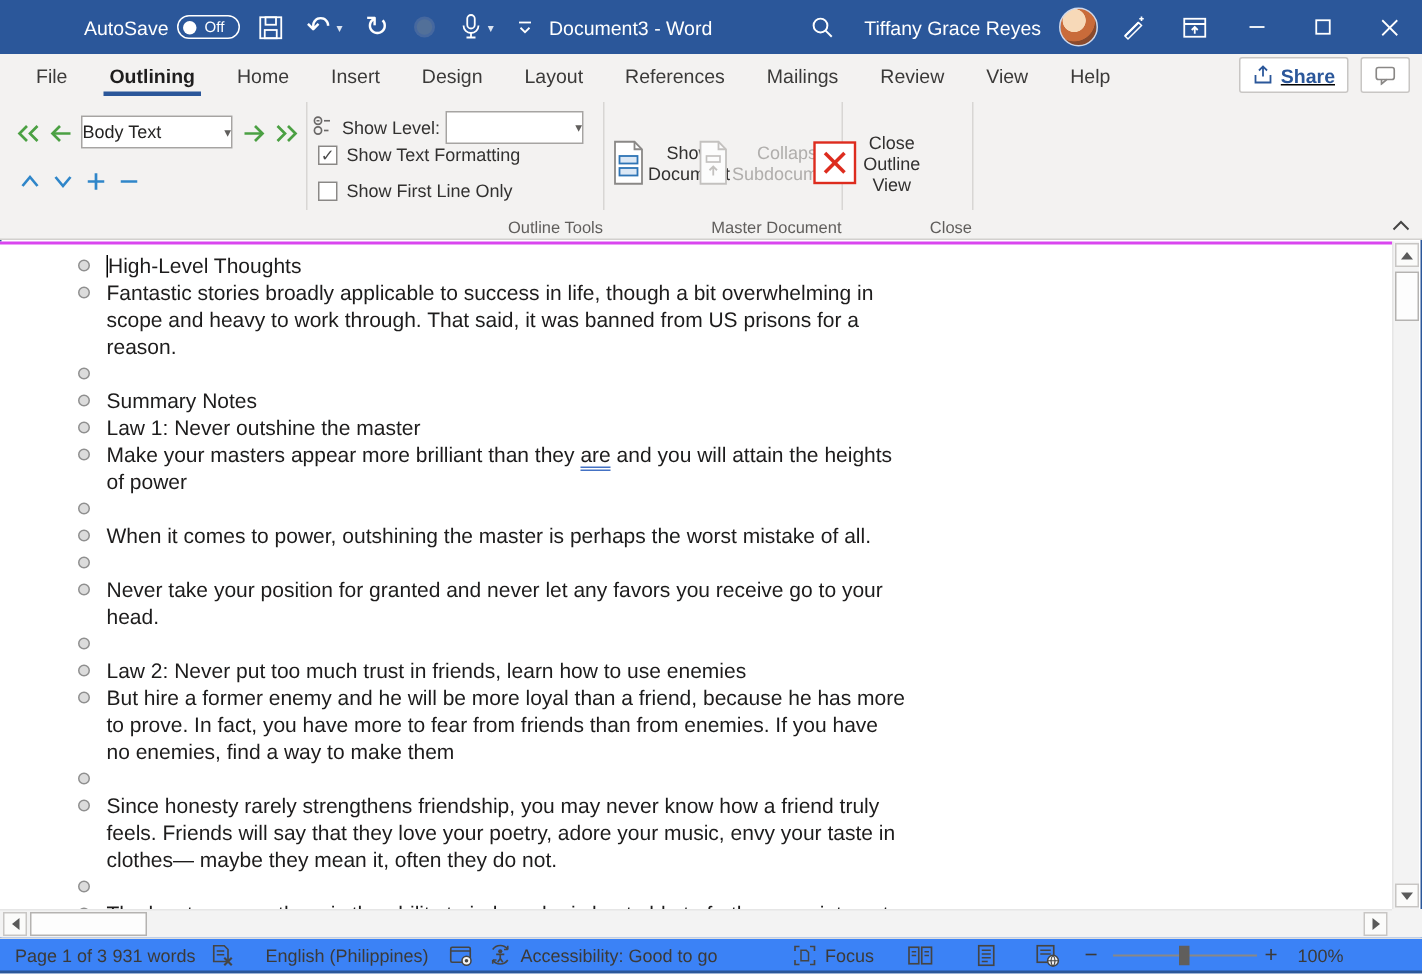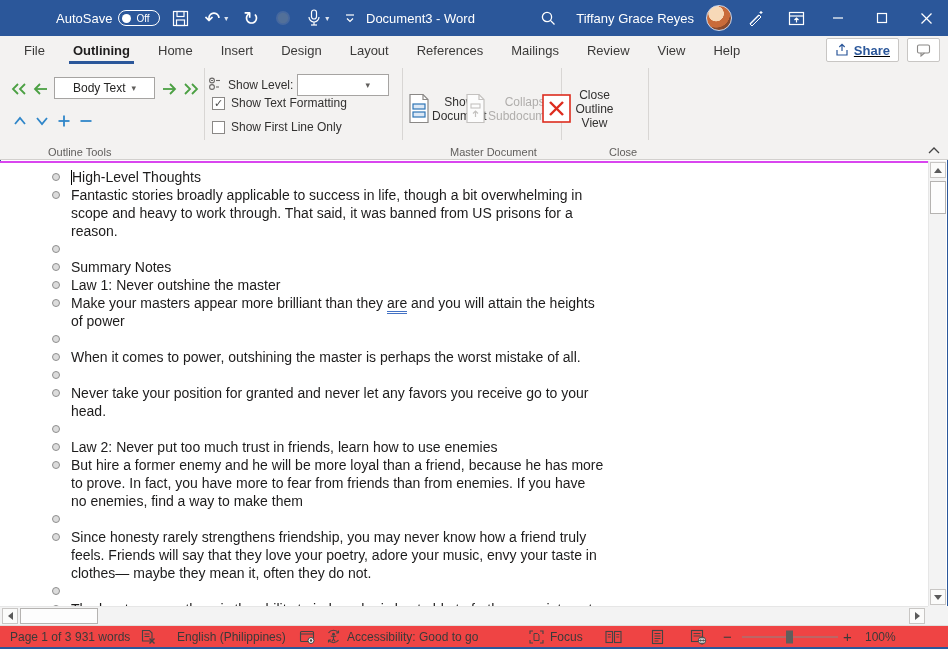--- a/index.html
+++ b/index.html
@@ -32,23 +32,23 @@
   .tab.active { color:#1f1e1e; font-weight:bold; }
   .tab.active::after { content:""; position:absolute; left:10px; right:10px; bottom:0; height:3px; background:#2b579a; }
   .tab-actions { position:absolute; right:8px; top:38px; display:flex; gap:8px; align-items:center;text-decoration:underline; }
   .share-btn { height:24px; min-width:66px; background:#fff; border:1px solid #c8c6c4; border-radius:2px;
                display:flex; align-items:center; justify-content:center; gap:5px; color:#2b579a; font-size:13px; font-weight:bold; padding:0 8px; }
   .comment-btn { height:24px; width:33px; background:#fff; border:1px solid #c8c6c4; border-radius:2px; display:flex; align-items:center; justify-content:center; }
 
   
   .ribbon { position:absolute; left:0; top:64px; width:948px; height:96px; background:#f3f2f1; border-bottom:1px solid #d2d0ce; }
   .sep-v { position:absolute; top:4px; height:72px; width:1px; background:#d8d6d4; }
-  .grp-label { position:absolute; top:82px; font-size:11px; color:#605e5c; text-align:left;margin-left:48px; }
+  .grp-label { position:absolute; top:82px; font-size:11px; color:#605e5c; text-align:right; }
   .ribbon-btn { position:absolute; width:22px; height:22px; display:flex; align-items:center; justify-content:center; }
-  .dd { position:absolute; height:22px; background:#fff; border:1px solid #a6a4a2; display:flex; align-items:center; font-size:12px; color:#252423; padding:0 18px; justify-content:space-between; }
+  .dd { position:absolute; height:22px; background:#fff; border:1px solid #a6a4a2; display:flex; align-items:center; font-size:12px; color:#252423; padding:0 0; justify-content:space-between; }
   .dd .chev { color:#605e5c; font-size:9px; }
   .chk-row { position:absolute; display:flex; align-items:center; gap:6px; font-size:12px; color:#323130; }
   .chk { width:13px; height:13px; border:1px solid #8a8886; background:#fff; display:flex; align-items:center; justify-content:center; font-size:11px; color:#4a4a4a; }
   .big-btn { position:absolute; top:3px; height:78px; display:flex; flex-direction:row; align-items:center; }
   .big-btn .bb-icon { height:36px; display:flex; align-items:flex-end; justify-content:center; }
   .big-btn .bb-label { font-size:12px; color:#323130; text-align:center; line-height:14px; margin-top:6px; }
   .big-btn.disabled .bb-label { color:#b0aeac; }
   .collapse-ribbon { position:absolute; left:924px; top:78px; width:20px; height:16px; display:flex; align-items:center; justify-content:center; }
 
   
@@ -67,21 +67,21 @@
   .tri-up { width:0; height:0; border-left:4px solid transparent; border-right:4px solid transparent; border-bottom:5px solid #5a5a5a; }
   .tri-down { width:0; height:0; border-left:4px solid transparent; border-right:4px solid transparent; border-top:5px solid #5a5a5a; }
   .tri-left { width:0; height:0; border-top:4px solid transparent; border-bottom:4px solid transparent; border-right:5px solid #5a5a5a; }
   .tri-right { width:0; height:0; border-top:4px solid transparent; border-bottom:4px solid transparent; border-left:5px solid #5a5a5a; }
   .v-thumb { position:absolute; left:1px; top:20px; width:16px; height:33px; background:#fdfdfd; border:1px solid #b5b3b1; }
   .hscroll { position:absolute; left:0; top:606px; width:928px; height:19px; background:#f3f3f3; border-top:1px solid #e6e6e6; }
   .h-thumb { position:absolute; left:20px; top:1px; width:78px; height:16px; background:#fdfdfd; border:1px solid #b5b3b1; }
   .corner { position:absolute; left:928px; top:606px; width:20px; height:19px; background:#f3f3f3; }
 
   
-  .statusbar { position:absolute; left:0; top:625px; width:948px; height:24px; background:#ef4444; border-top:1px solid #e1dfdd; border-bottom:2px solid #2b579a; font-size:12px; color:#3b3a39; }
+  .statusbar { position:absolute; left:0; top:625px; width:948px; height:24px; background:#3b82f6; border-top:1px solid #e1dfdd; border-bottom:2px solid #2b579a; font-size:12px; color:#3b3a39; }
   .sb-item { position:absolute; top:0; height:21px; display:flex; align-items:center; gap:5px; white-space:nowrap; }
 
   svg { display:block; }
 </style>
 </head>
 <body>
 
 <div class="app">
 
   <div class="titlebar">

